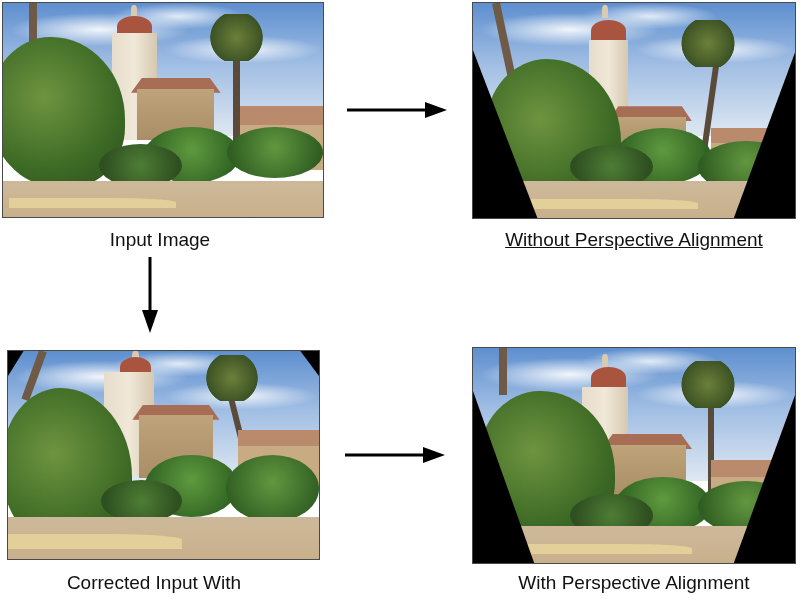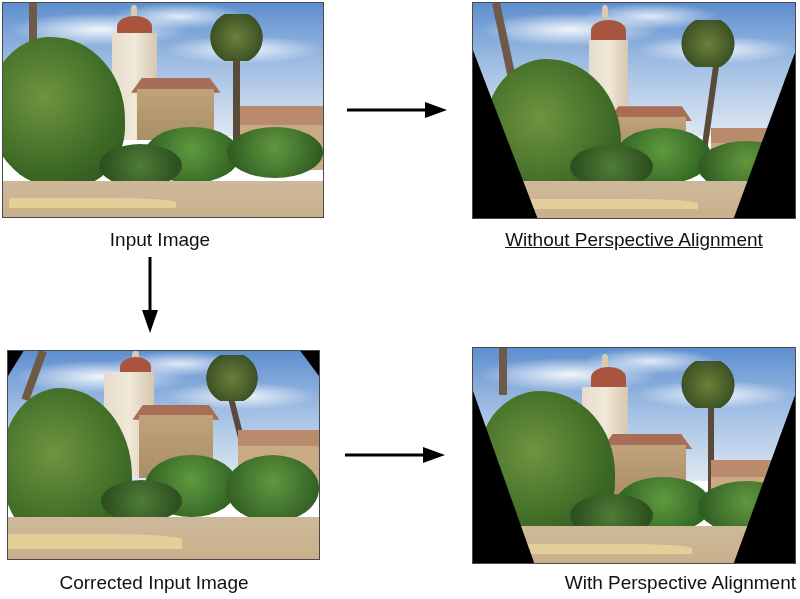--- a/index.html
+++ b/index.html
@@ -94,21 +94,21 @@
     <div class="tree1" style="left:-2%; top:18%; height:78%;"></div>
       <div class="tree2" style="top:50%; height:30%;"></div>
       <div class="tree3" style="top:50%; height:32%;"></div>
       <div class="bush" style="top:62%;"></div>
     <div class="ground" style="height:20%;"></div>
       <div class="curb" style="left:0; bottom:5%; width:56%; height:7%;"></div>
   </div>
   <div class="wedge" style="left:0; top:0; width:100%; height:100%; clip-path: polygon(0 0, 5% 0, 0 12%);"></div>
   <div class="wedge" style="left:0; top:0; width:100%; height:100%; clip-path: polygon(94% 0, 100% 0, 100% 12%);"></div>
 </div>
-<div class="caption" style="left:14px; top:572px; width:280px;">Corrected Input Image</div>
+<div class="caption" style="left:14px; top:572px; width:280px;">Corrected Input With</div>
 
 <div class="panel" style="left:472px; top:347px; width:324px; height:217px;">
   <div class="scene">
     <div class="sky"></div>
     <div class="pole" style="left:8%; height:22%;"></div>
     <div class="spire" style="left:40%; top:3%;"></div>
       <div class="dome" style="left:36.5%; top:9%;"></div>
     <div class="tower" style="left:34%; top:18%; width:14%; height:48%;"></div>
     <div class="palm-trunk" style="left:73%; top:20%;"></div>
       <div class="palm-top" style="left:64%; top:6%;"></div>
@@ -118,21 +118,21 @@
     <div class="tree1" style="left:2%; top:20%;"></div>
       <div class="tree2" style="top:60%;"></div>
       <div class="tree3" style="top:62%;"></div>
       <div class="bush" style="top:68%;"></div>
     <div class="ground"></div>
       <div class="curb" style="left:16%;"></div>
   </div>
   <div class="wedge" style="left:0; top:0; width:100%; height:100%; clip-path: polygon(0 20%, 19% 100%, 0 100%);"></div>
   <div class="wedge" style="left:0; top:0; width:100%; height:100%; clip-path: polygon(100% 22%, 100% 100%, 81% 100%);"></div>
 </div>
-<div class="caption" style="left:472px; top:572px; width:324px;text-align:right;">With Perspective Alignment</div>
+<div class="caption" style="left:472px; top:572px; width:324px;">With Perspective Alignment</div>
 
 <svg class="arrow" style="left:347px; top:100px;" width="100" height="20" viewBox="0 0 100 20">
   <line x1="0" y1="10" x2="80" y2="10" stroke="#000" stroke-width="3"></line>
   <polygon points="78,2 100,10 78,18" fill="#000"></polygon>
 </svg>
 
 <svg class="arrow" style="left:140px; top:257px;" width="20" height="76" viewBox="0 0 20 76">
   <line x1="10" y1="0" x2="10" y2="56" stroke="#000" stroke-width="3"></line>
   <polygon points="2,53 18,53 10,76" fill="#000"></polygon>
 </svg>

